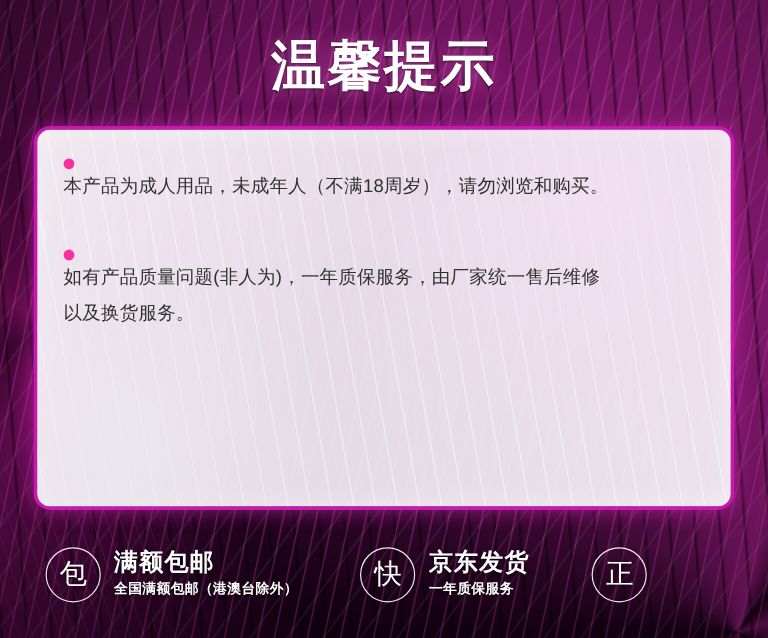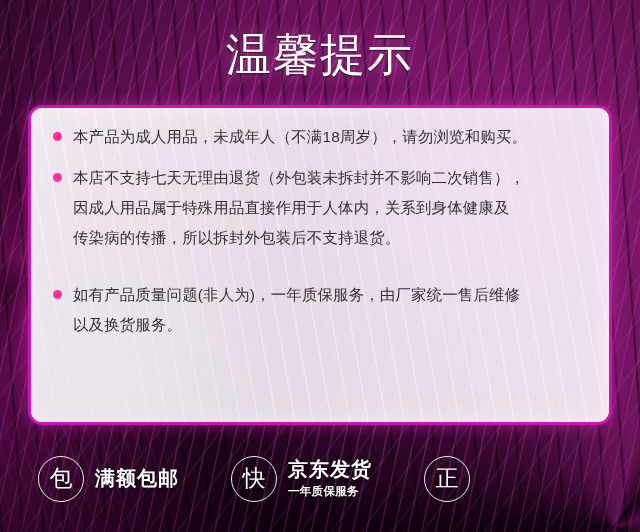--- a/index.html
+++ b/index.html
@@ -107,21 +107,21 @@
 
   
   .title {
     position:absolute;
     top:24px; left:0; right:0;
     text-align:center;
     color:#ffffff;
     font-size:45px;
     line-height:62px;
     letter-spacing:2px;
-    font-weight:400;
+    font-weight:700;
     text-shadow:0 0 14px rgba(255,120,230,.45), 0 1px 2px rgba(0,0,0,.8);
     z-index:6;
   }
 
   
   .card {
     position:absolute;
     left:28px; top:105px;
     width:584px; height:320px;
     border:3px solid #c818b0;
@@ -146,21 +146,21 @@
   }
   .card-texture2 {
     position:absolute; inset:0;
     background:
       radial-gradient(ellipse 300px 260px at 80% 20%, rgba(243,225,243,.7) 0%, rgba(255,255,255,0) 70%),
       radial-gradient(ellipse 260px 240px at 12% 85%, rgba(236,232,238,.8) 0%, rgba(255,255,255,0) 70%);
     pointer-events:none;
   }
 
   .list { position:relative; padding:14px 22px 0 22px; z-index:2; }
-  .item { display:flex; align-items:flex-start; margin-bottom:11px; }
+  .item { display:flex; align-items:flex-start; margin-bottom:11px;flex-direction:column; }
   .item:last-child { margin-bottom:0;margin-top:27px; }
   .dot {
     flex:0 0 auto;
     width:9px; height:9px;
     border-radius:50%;
     background:#ff2e9e;
     margin:10px 11px 0 0;
   }
   .item-text {
     color:#313131;
@@ -230,42 +230,37 @@
     <div class="card-texture2"></div>
 
     <div class="list">
 
       <div class="item">
         <span class="dot"></span>
         <span class="item-text">本产品为成人用品，未成年人（不满18周岁），请勿浏览和购买。</span>
       </div>
 
 
-      <div class="item">
-        <span class="dot"></span>
-        <span class="item-text">本店不支持七天无理由退货（外包装未拆封并不影响二次销售），
-因成人用品属于特殊用品直接作用于人体内，关系到身体健康及
-传染病的传播，所以拆封外包装后不支持退货。</span>
-      </div>
 
       <div class="item">
         <span class="dot"></span>
         <span class="item-text">如有产品质量问题(非人为)，一年质保服务，由厂家统一售后维修
 以及换货服务。</span>
       </div>
 
     </div>
   </div>
 
   <div class="footer">
 
     <div class="badge b1">
       <div class="badge-ring">包</div>
       <div class="badge-text">
         <div class="badge-main">满额包邮</div>
+        <div class="badge-sub">全国满额包邮（港澳台除外）</div>
       </div>
     </div>
 
     <div class="badge b2">
       <div class="badge-ring">快</div>
       <div class="badge-text">
         <div class="badge-main">京东发货</div>
         <div class="badge-sub">一年质保服务</div>
       </div>
     </div>

